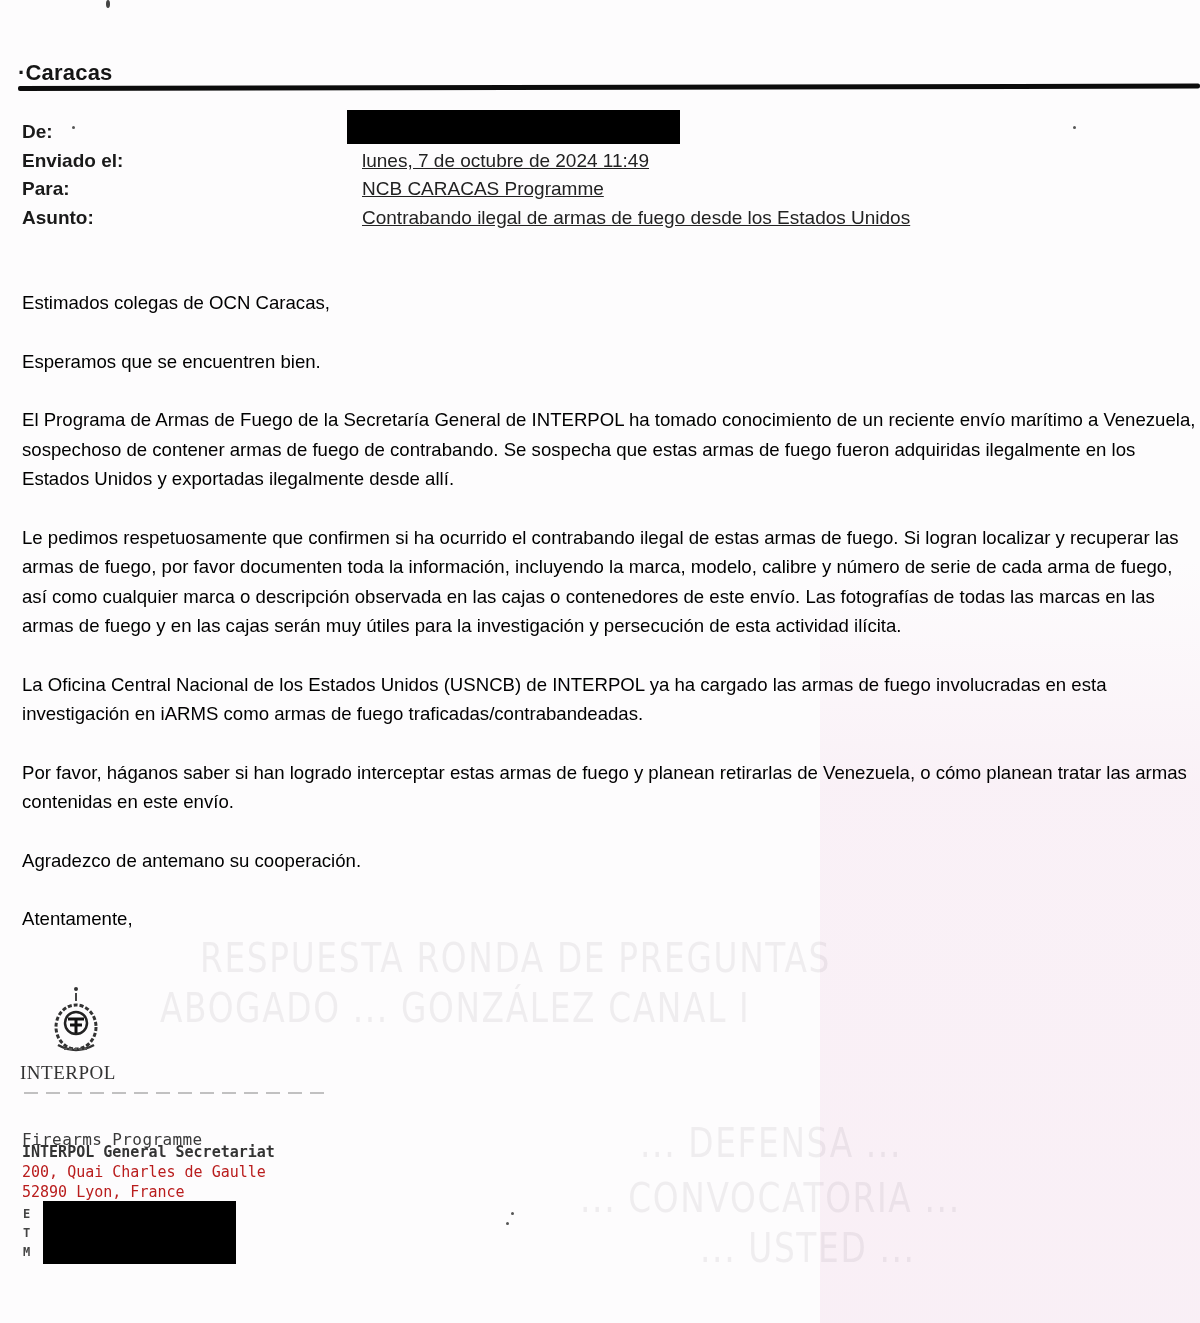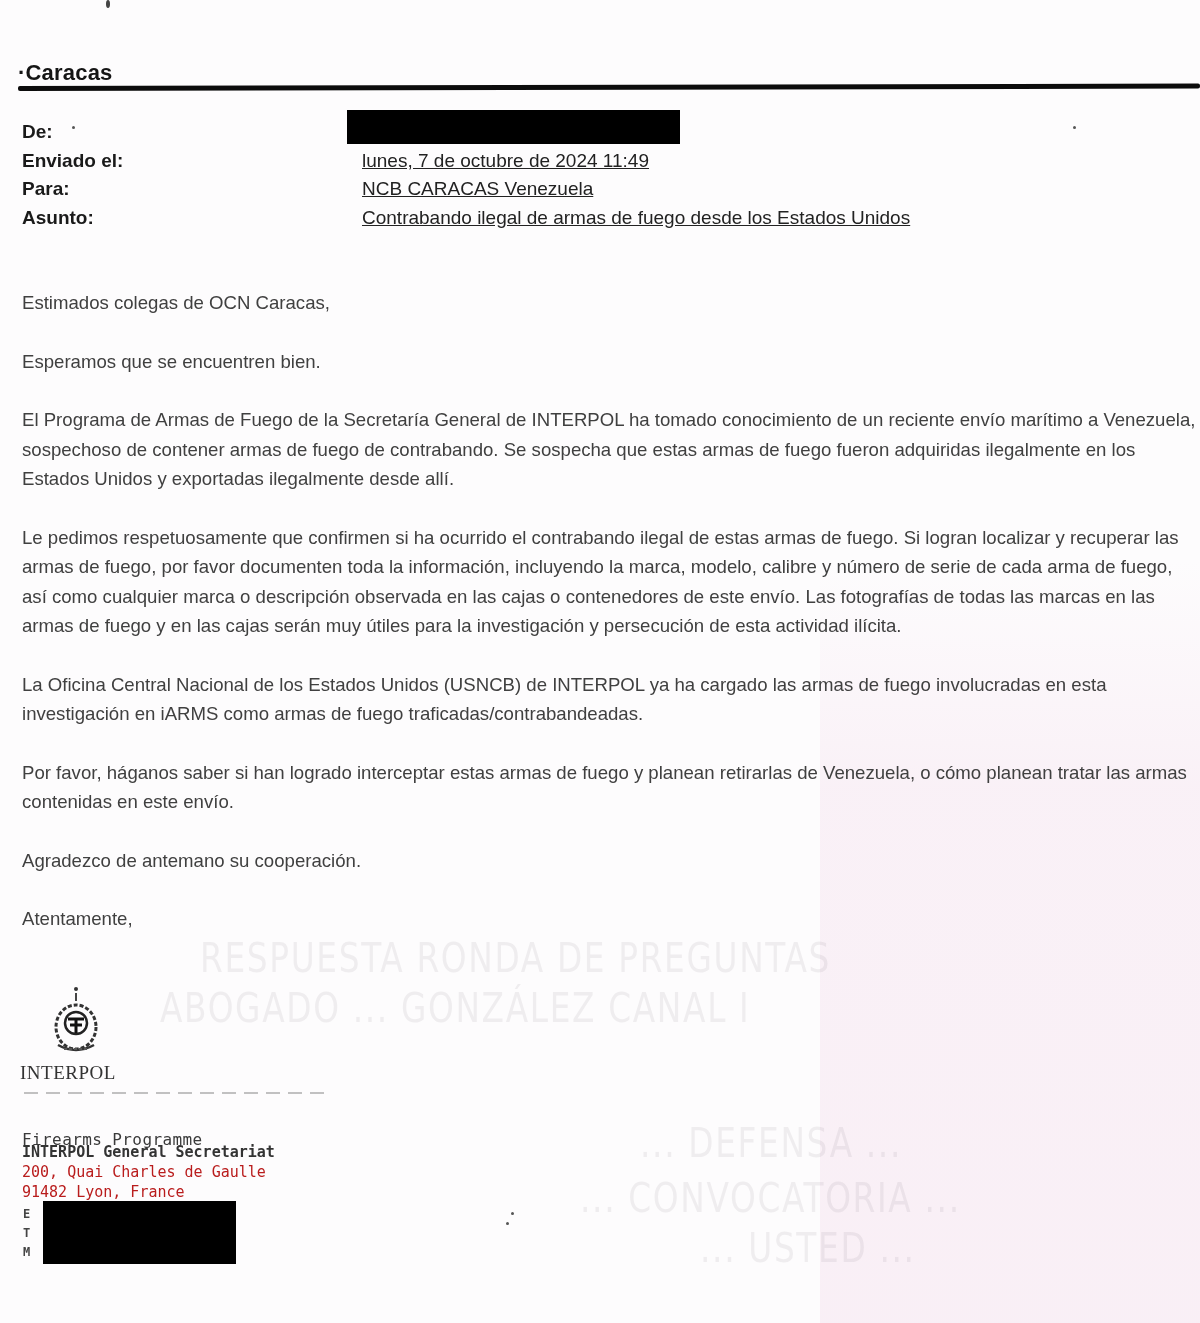--- a/index.html
+++ b/index.html
@@ -78,21 +78,21 @@
       position: absolute;
       left: 347px; top: 110px;
       width: 333px; height: 34px;
     }
     .body-text {
       position: absolute;
       left: 22px; top: 288px;
       width: 1178px;
       font-size: 18.6px;
       line-height: 29.5px;
-      color: #404040;
+      color: #000000;
     }
     .body-text p {
       margin: 0 0 29px 0;
     }
     .sig-logo {
       position: absolute;
       left: 46px; top: 985px;
       width: 64px; height: 76px;
     }
     .sig-org {
@@ -175,21 +175,21 @@
   <div class="meta-row">
     <span class="meta-label">De:</span>
     <span class="meta-value"></span>
   </div>
   <div class="meta-row">
     <span class="meta-label">Enviado el:</span>
     <span class="meta-value">lunes, 7 de octubre de 2024 11:49</span>
   </div>
   <div class="meta-row">
     <span class="meta-label">Para:</span>
-    <span class="meta-value">NCB CARACAS Venezuela</span>
+    <span class="meta-value">NCB CARACAS Programme</span>
   </div>
   <div class="meta-row">
     <span class="meta-label">Asunto:</span>
     <span class="meta-value">Contrabando ilegal de armas de fuego desde los Estados Unidos</span>
   </div>
 </div>
 <div class="redact redact-from"></div>
 
 <div class="body-text">
   <p>Estimados colegas de OCN Caracas,</p>
@@ -212,21 +212,21 @@
     <path d="M12 60 Q30 70 48 60" fill="none" stroke="#333" stroke-width="2.5"></path>
     <path d="M18 64 L42 64" stroke="#555" stroke-width="2" stroke-dasharray="3 2"></path>
   </svg>
 </div>
 <div class="sig-org">INTERPOL</div>
 <div class="sig-dashes"></div>
 <div class="sig-dept">Firearms Programme</div>
 <div class="sig-block">
   <div class="strong">INTERPOL General Secretariat</div>
   <div class="faint">200, Quai Charles de Gaulle</div>
-  <div class="faint">91482 Lyon, France</div>
+  <div class="faint">52890 Lyon, France</div>
 </div>
 <div class="contact-labels">
   <div>E</div>
   <div>T</div>
   <div>M</div>
 </div>
 <div class="redact redact-contact"></div>
 
 <div class="speck" style="left:106px; top:0px; width:4px; height:8px; background:#444;"></div>
 <div class="speck" style="left:72px; top:126px;"></div>

